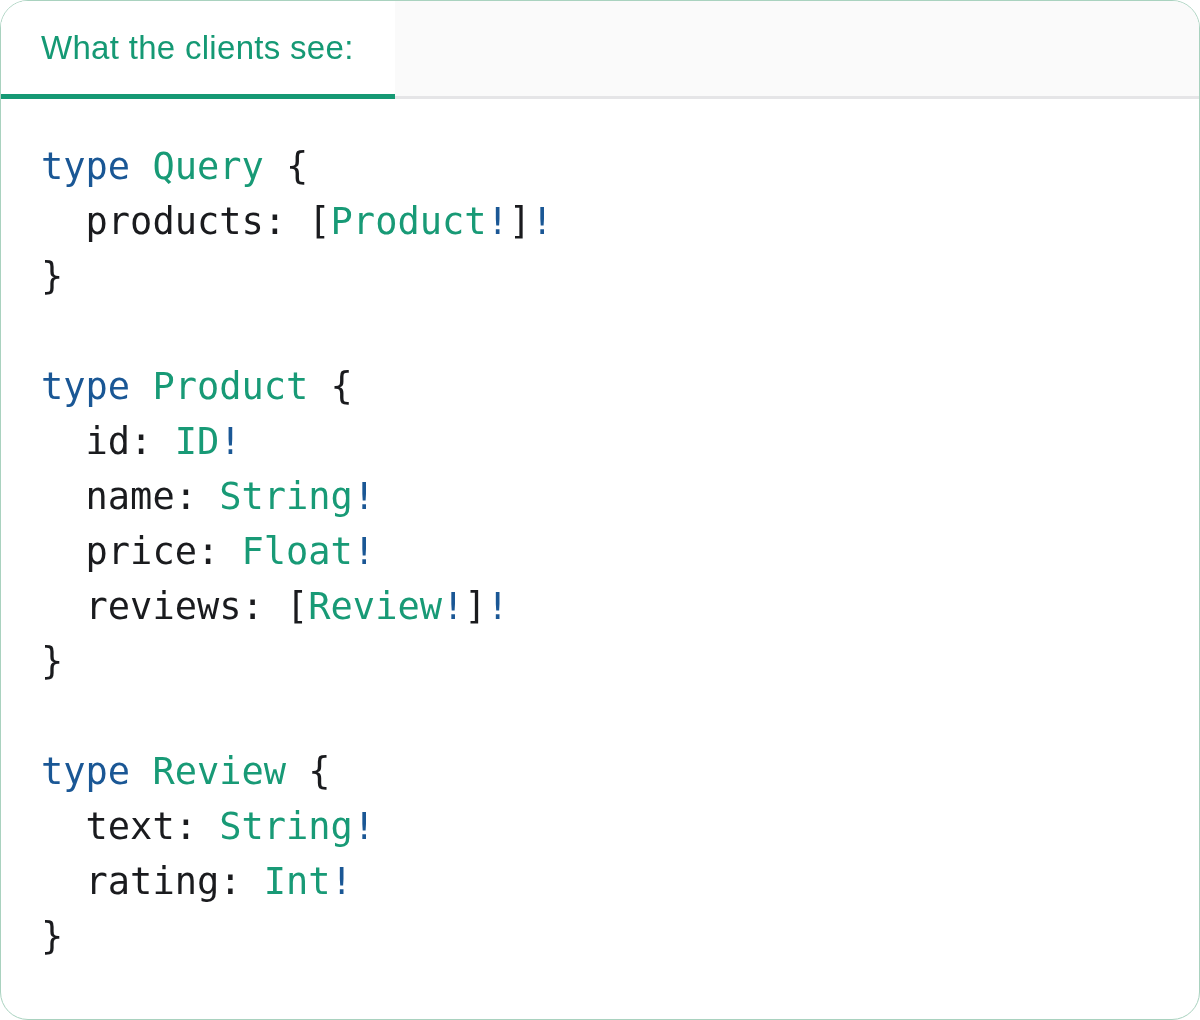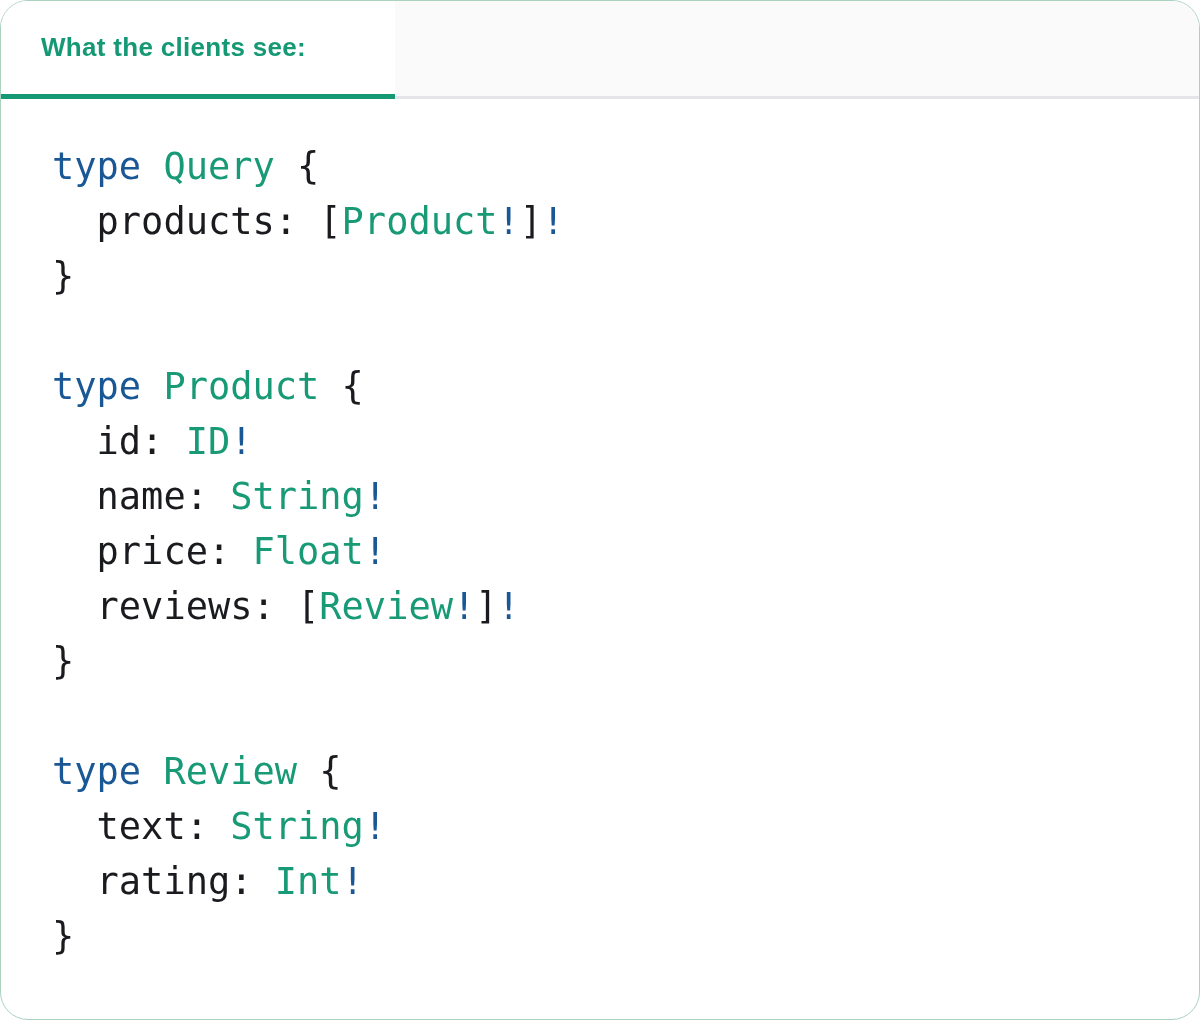--- a/index.html
+++ b/index.html
@@ -37,43 +37,43 @@
     width: 394px;
     background: var(--card-bg, #ffffff);
     display: flex;
     align-items: center;
     padding-left: 40px;
     box-sizing: border-box;
     cursor: pointer;
   }
   .tab-active .tab-label {
     color: var(--tab-green, #159974);
-    font-size: 26px;
-    font-weight: 700;
+    font-size: 33px;
+    font-weight: 400;
     letter-spacing: 0.3px;
     line-height: 1;
     padding-bottom: 6px;
   }
   .tab-underline {
     position: absolute;
     left: 0; bottom: 0;
     width: 394px;
     height: 5px;
     background: var(--tab-green, #159974);
     z-index: 2;
   }
   .code-block {
     padding: 40px 40px 40px 40px;
     font-family: "DejaVu Sans Mono", "Liberation Mono", monospace;
     font-size: 37px;
     line-height: 55px;
     color: var(--code-text, #1a1b1e);
     white-space: pre;
   }
-  .code-line { height: 55px; margin-left: 11px; }
+  .code-line { height: 55px; }
   .code-line span.pl { color: var(--code-text, #1a1b1e); }
   .code-line span.kw { color: var(--keyword-blue, #1a5795); }
   .code-line span.tn { color: var(--type-green, #189a76); }
 </style>
 </head>
 <body>
 
 <div class="card">
   <div class="tab-bar">
     <div class="tab-active">

